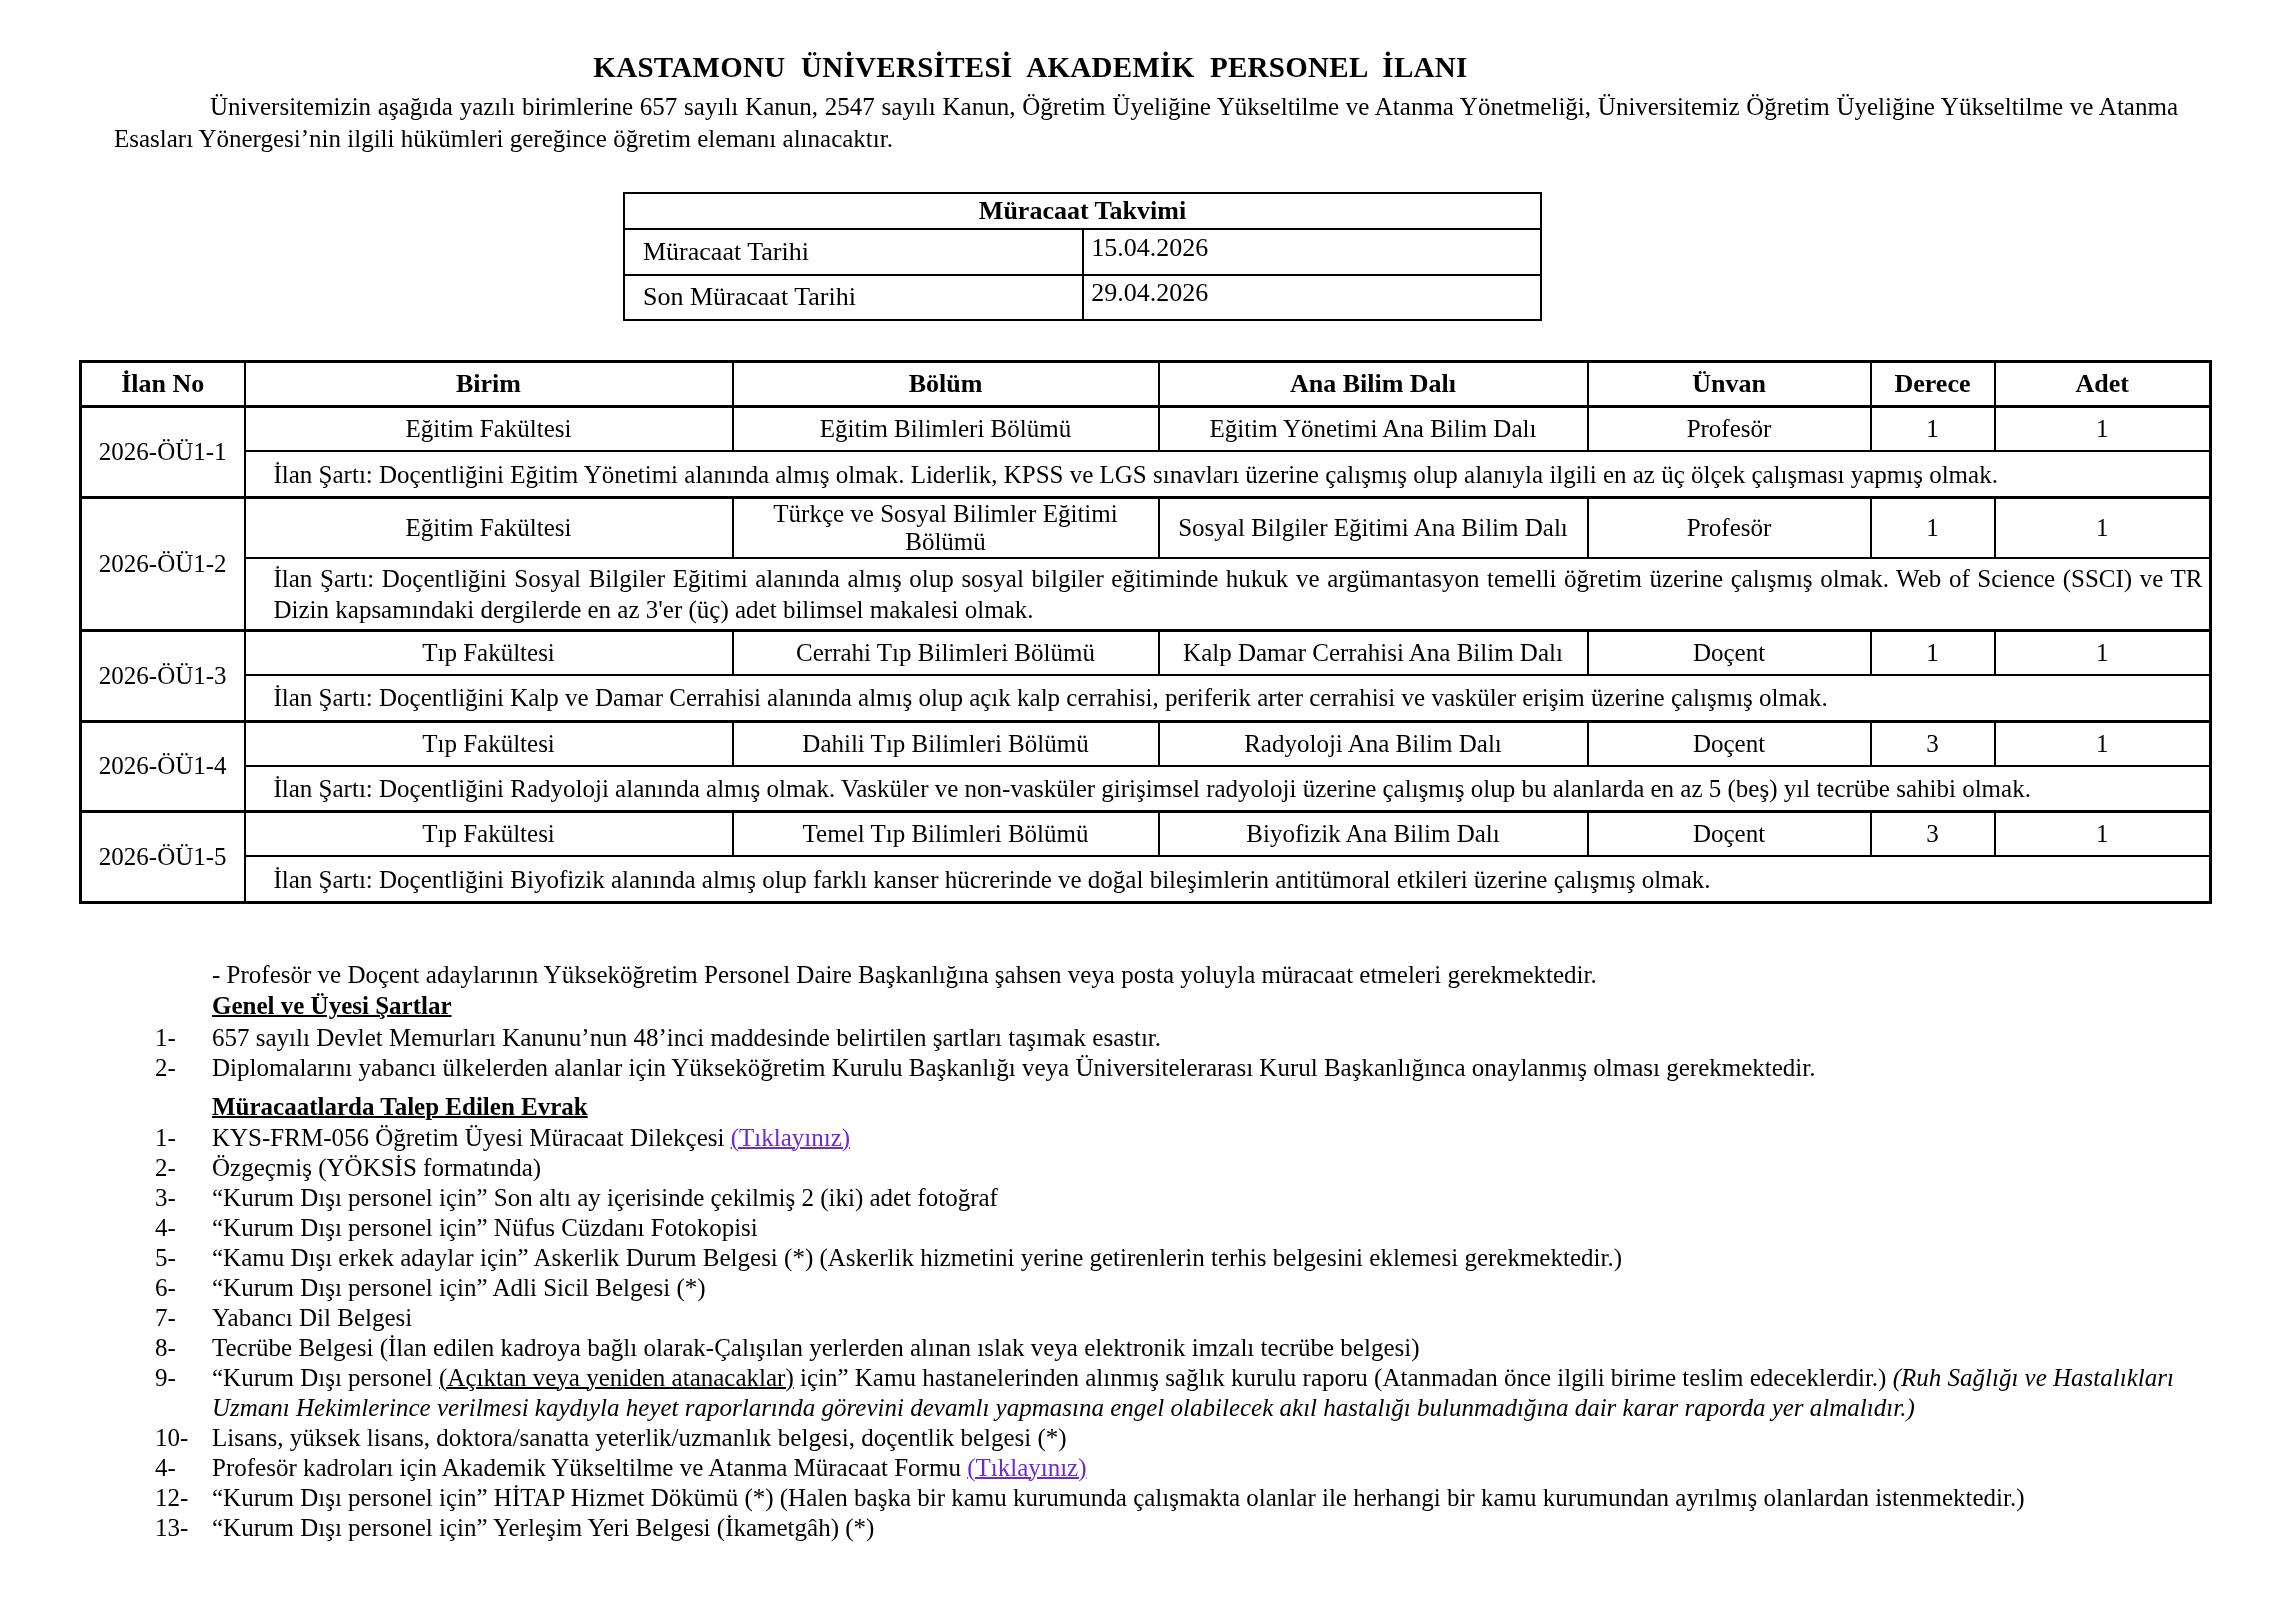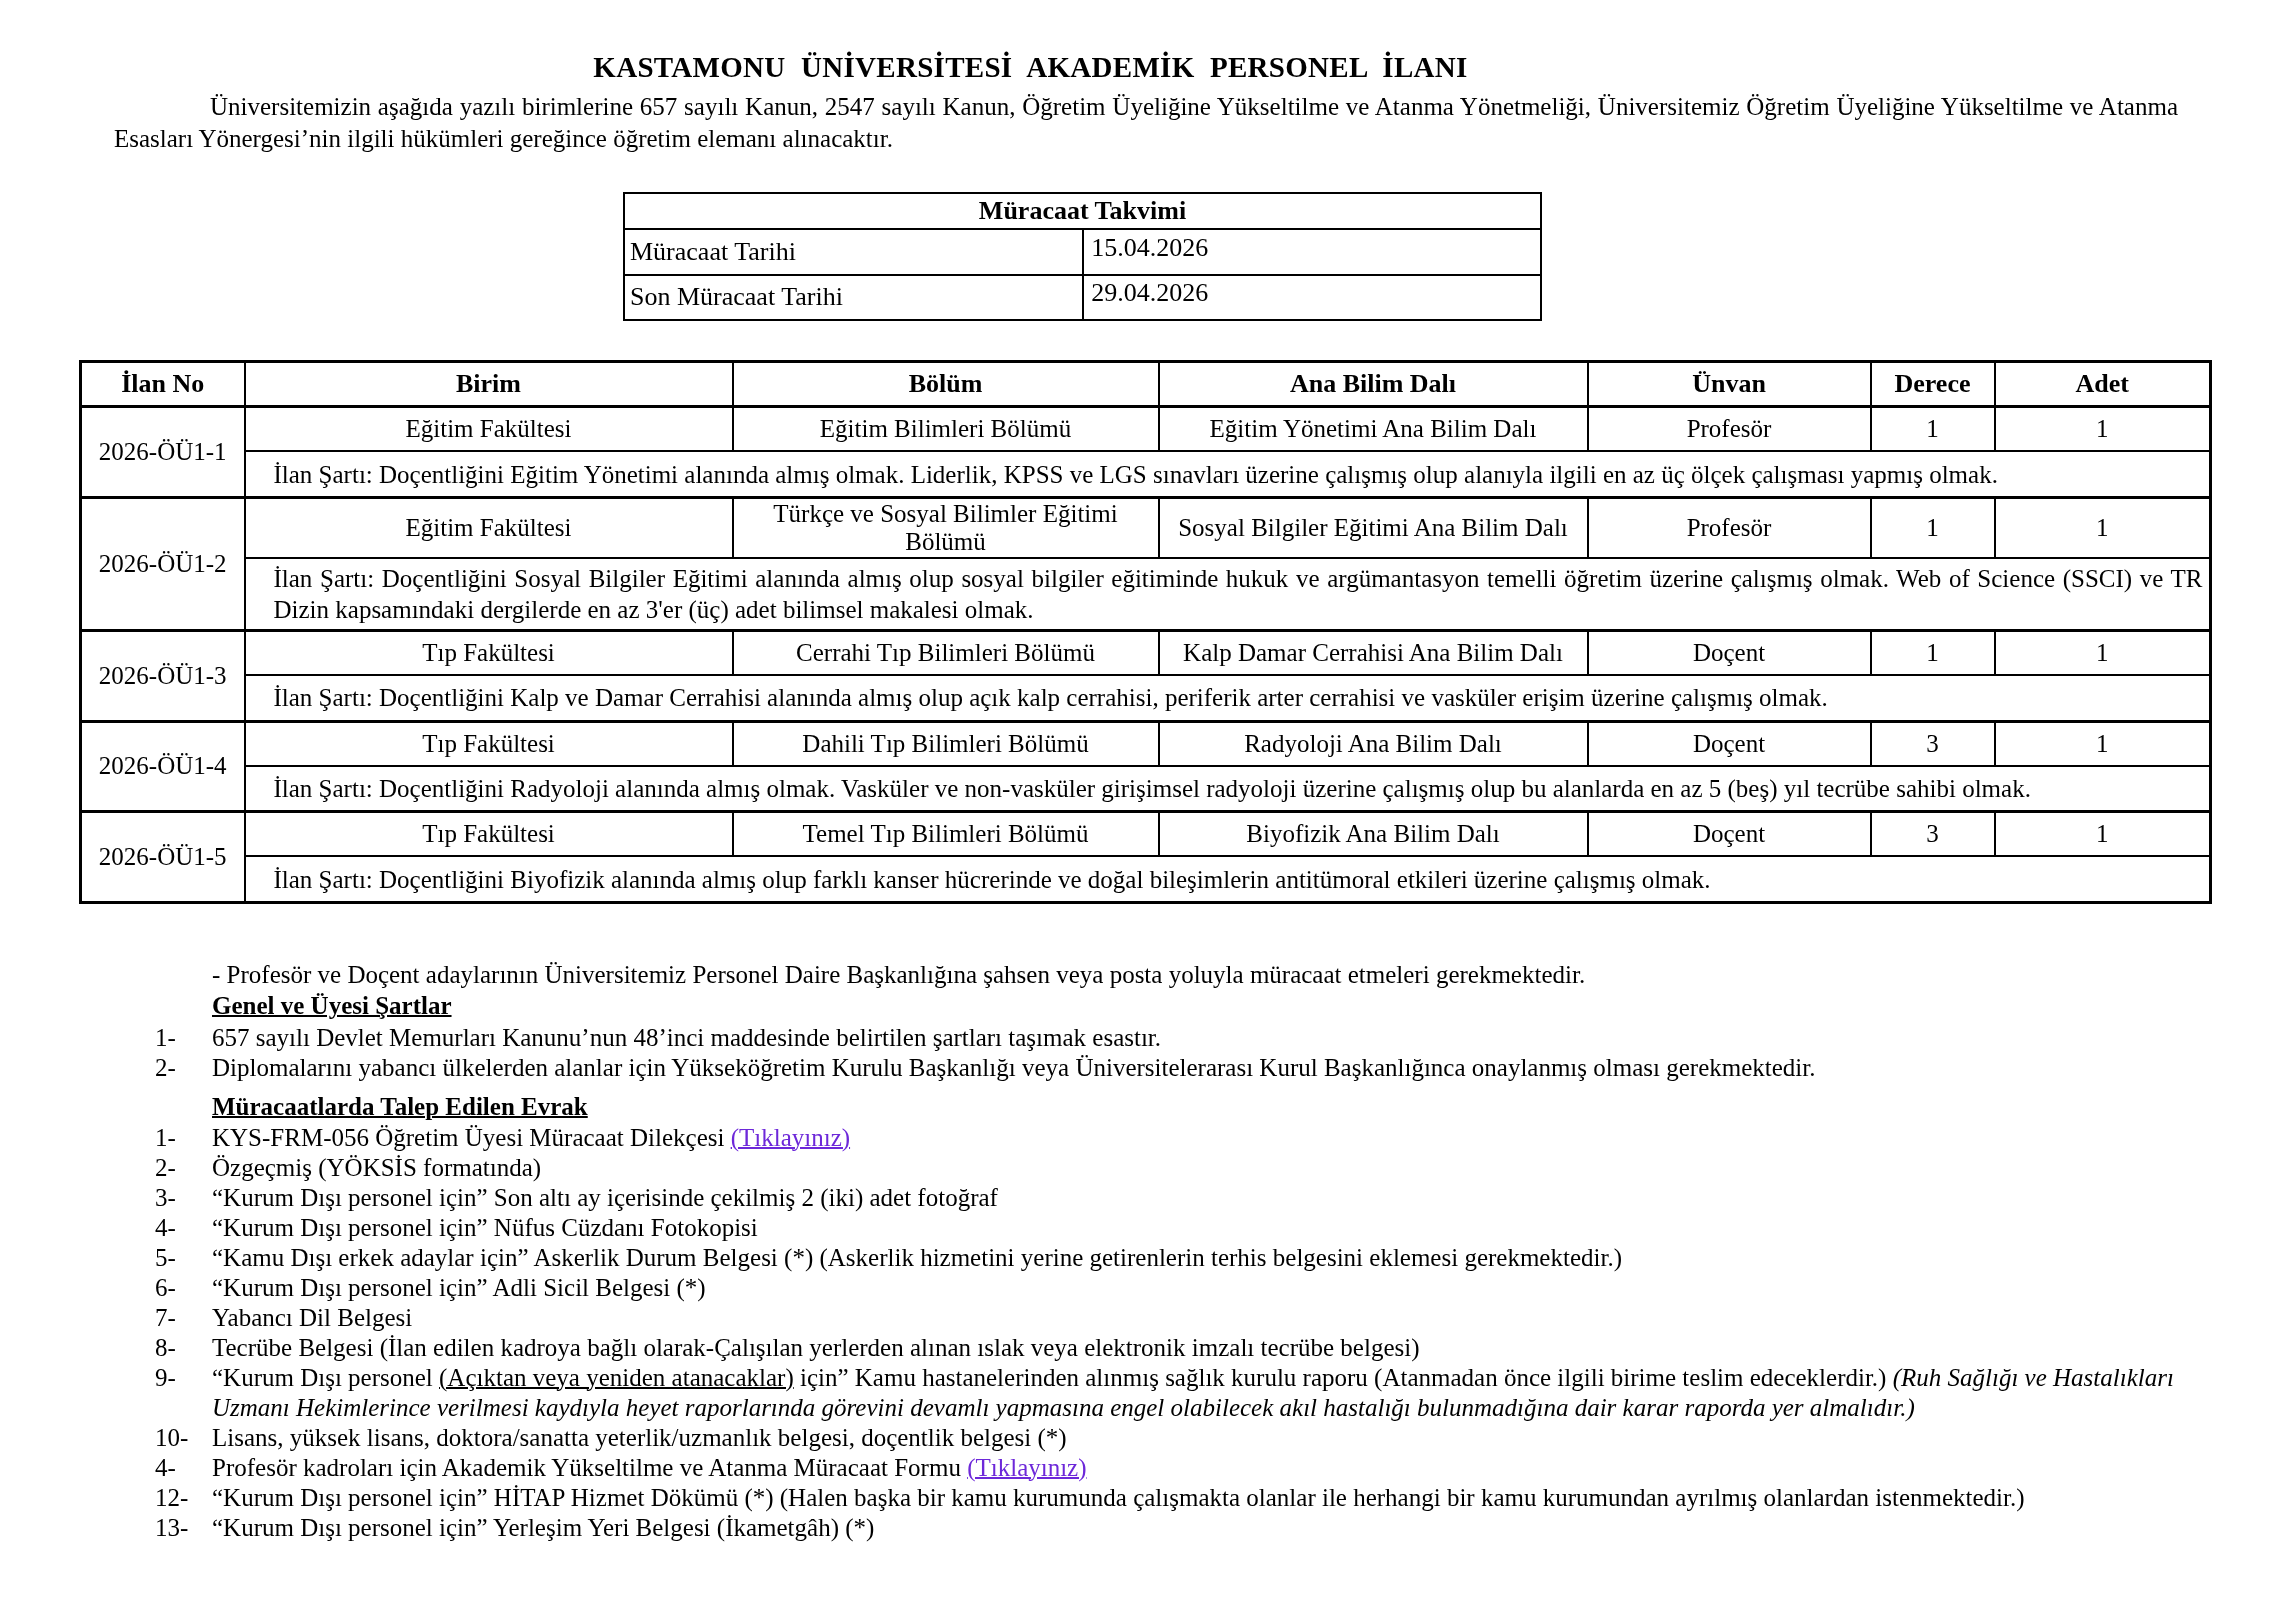--- a/index.html
+++ b/index.html
@@ -24,21 +24,21 @@
   td,th{border:2px solid #000;overflow:hidden;}
   .schedule{
     margin:36px 0 0 623px;width:919px;
     border:2.6px solid #000;
   }
   .schedule th{
     font-size:26px;font-weight:bold;text-align:center;
     height:32.5px;border-bottom:2.6px solid #000;
   }
   .schedule td{font-size:26px;height:40px;}
-  .schedule .s-label{width:501px;padding-left:5px;vertical-align:middle;}
+  .schedule .s-label{width:501px;padding-left:18px;vertical-align:middle;}
   .schedule .s-value{width:547px;padding-left:7.8px;vertical-align:top;padding-top:2.6px;}
 
   
   .positions{
     margin:39px 0 0 79px;width:2130px;
     border:3.3px solid #000;
   }
   .positions thead th{
     font-weight:bold;font-size:26px;text-align:center;vertical-align:middle;
     height:40px;border-bottom:3.9px solid #000;
@@ -190,21 +190,21 @@
           <td>1</td>
         </tr>
         <tr class="sart-row">
           <td colspan="6" class="sart">İlan Şartı: Doçentliğini Biyofizik alanında almış olup farklı kanser hücrerinde ve doğal bileşimlerin antitümoral etkileri üzerine çalışmış olmak.</td>
         </tr>
       </tbody>
   </table>
 
   <div class="sections">
 
-    <div class="plain-line">- Profesör ve Doçent adaylarının Üniversitemiz Personel Daire Başkanlığına şahsen veya posta yoluyla müracaat etmeleri gerekmektedir.</div>
+    <div class="plain-line">- Profesör ve Doçent adaylarının Yükseköğretim Personel Daire Başkanlığına şahsen veya posta yoluyla müracaat etmeleri gerekmektedir.</div>
 
     <div class="sec-heading">Genel ve Üyesi Şartlar</div>
     <div class="numlist">
 
         <div class="li">
           <span class="num">1-</span>
           <span class="txt"><span class="seg-n">657 sayılı Devlet Memurları Kanunu’nun 48’inci maddesinde belirtilen şartları taşımak esastır.</span></span>
         </div>
 
         <div class="li">

